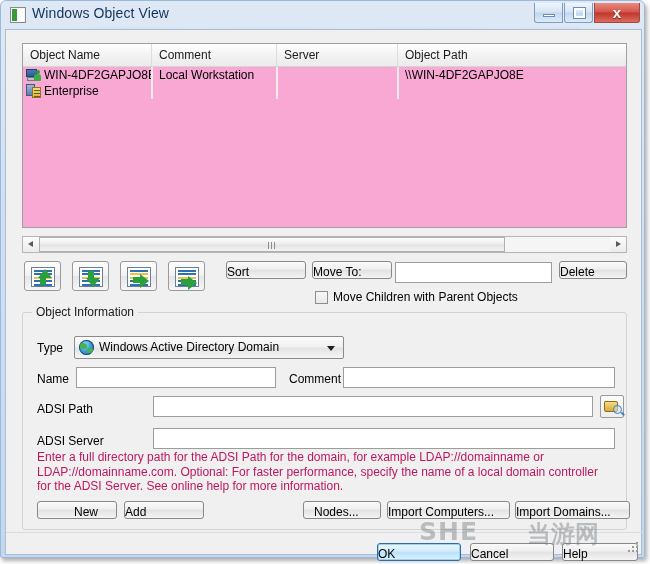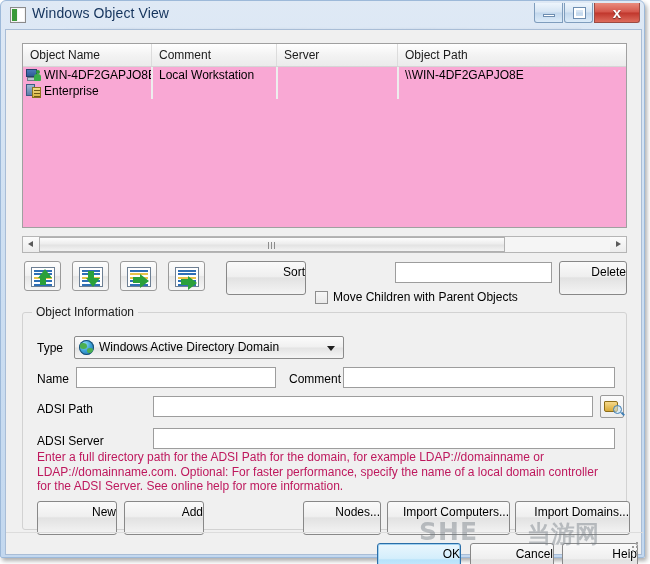--- a/index.html
+++ b/index.html
@@ -386,28 +386,28 @@
   .arrow-rt-stem {
     position: absolute;
     left: 12px; top: 15px;
     width: 8px; height: 6px;
     background: #2aa03a;
   }
 
   
   .btn {
     position: absolute;
-    height: 34px;
+    height: 18px;
     background: linear-gradient(to bottom,#fafafa 0%,#efefef 45%,#e2e2e2 50%,#f4f4f4 100%);
     border: 1px solid #888888;
     border-radius: 3px;
     box-sizing: border-box;
     font-size: 12px;
     color: #000000;
-    text-align: right;
+    text-align: left;
     line-height: 21px;
     white-space: nowrap;
   }
   .btn.default {
     border: 1px solid #2b6ea8;
     box-shadow: 0 0 0 1px #9fd0f0 inset;
     background: linear-gradient(to bottom,#eaf6fd 0%,#d4eefc 45%,#b6e2fa 50%,#dff3fe 100%);
   }
 
   
@@ -754,20 +754,21 @@
               <b></b>
               <b class="y"></b>
               <b></b>
               <b></b>
           </span>
           <span class="arrow-rt-stem" style="top:17px"></span>
           <span class="arrow-rt" style="top:14px"></span>
         </div>
 
         <div class="btn" style="left:220px; top:231px; width:80px;">Sort</div>
+        <div class="btn" style="left:306px; top:231px; width:80px;">Move To:</div>
         <input class="input" style="left: 389px; top: 232px; width: 157px;" type="text" value="" placeholder="">
         <div class="btn" style="left:553px; top:231px; width:68px;">Delete</div>
 
         <div class="chkrow">
           <span class="chkbox"></span>
           <span class="chklabel">Move Children with Parent Objects</span>
         </div>
 
         <div class="groupbox"></div>
         <div class="group-title">Object Information</div>

